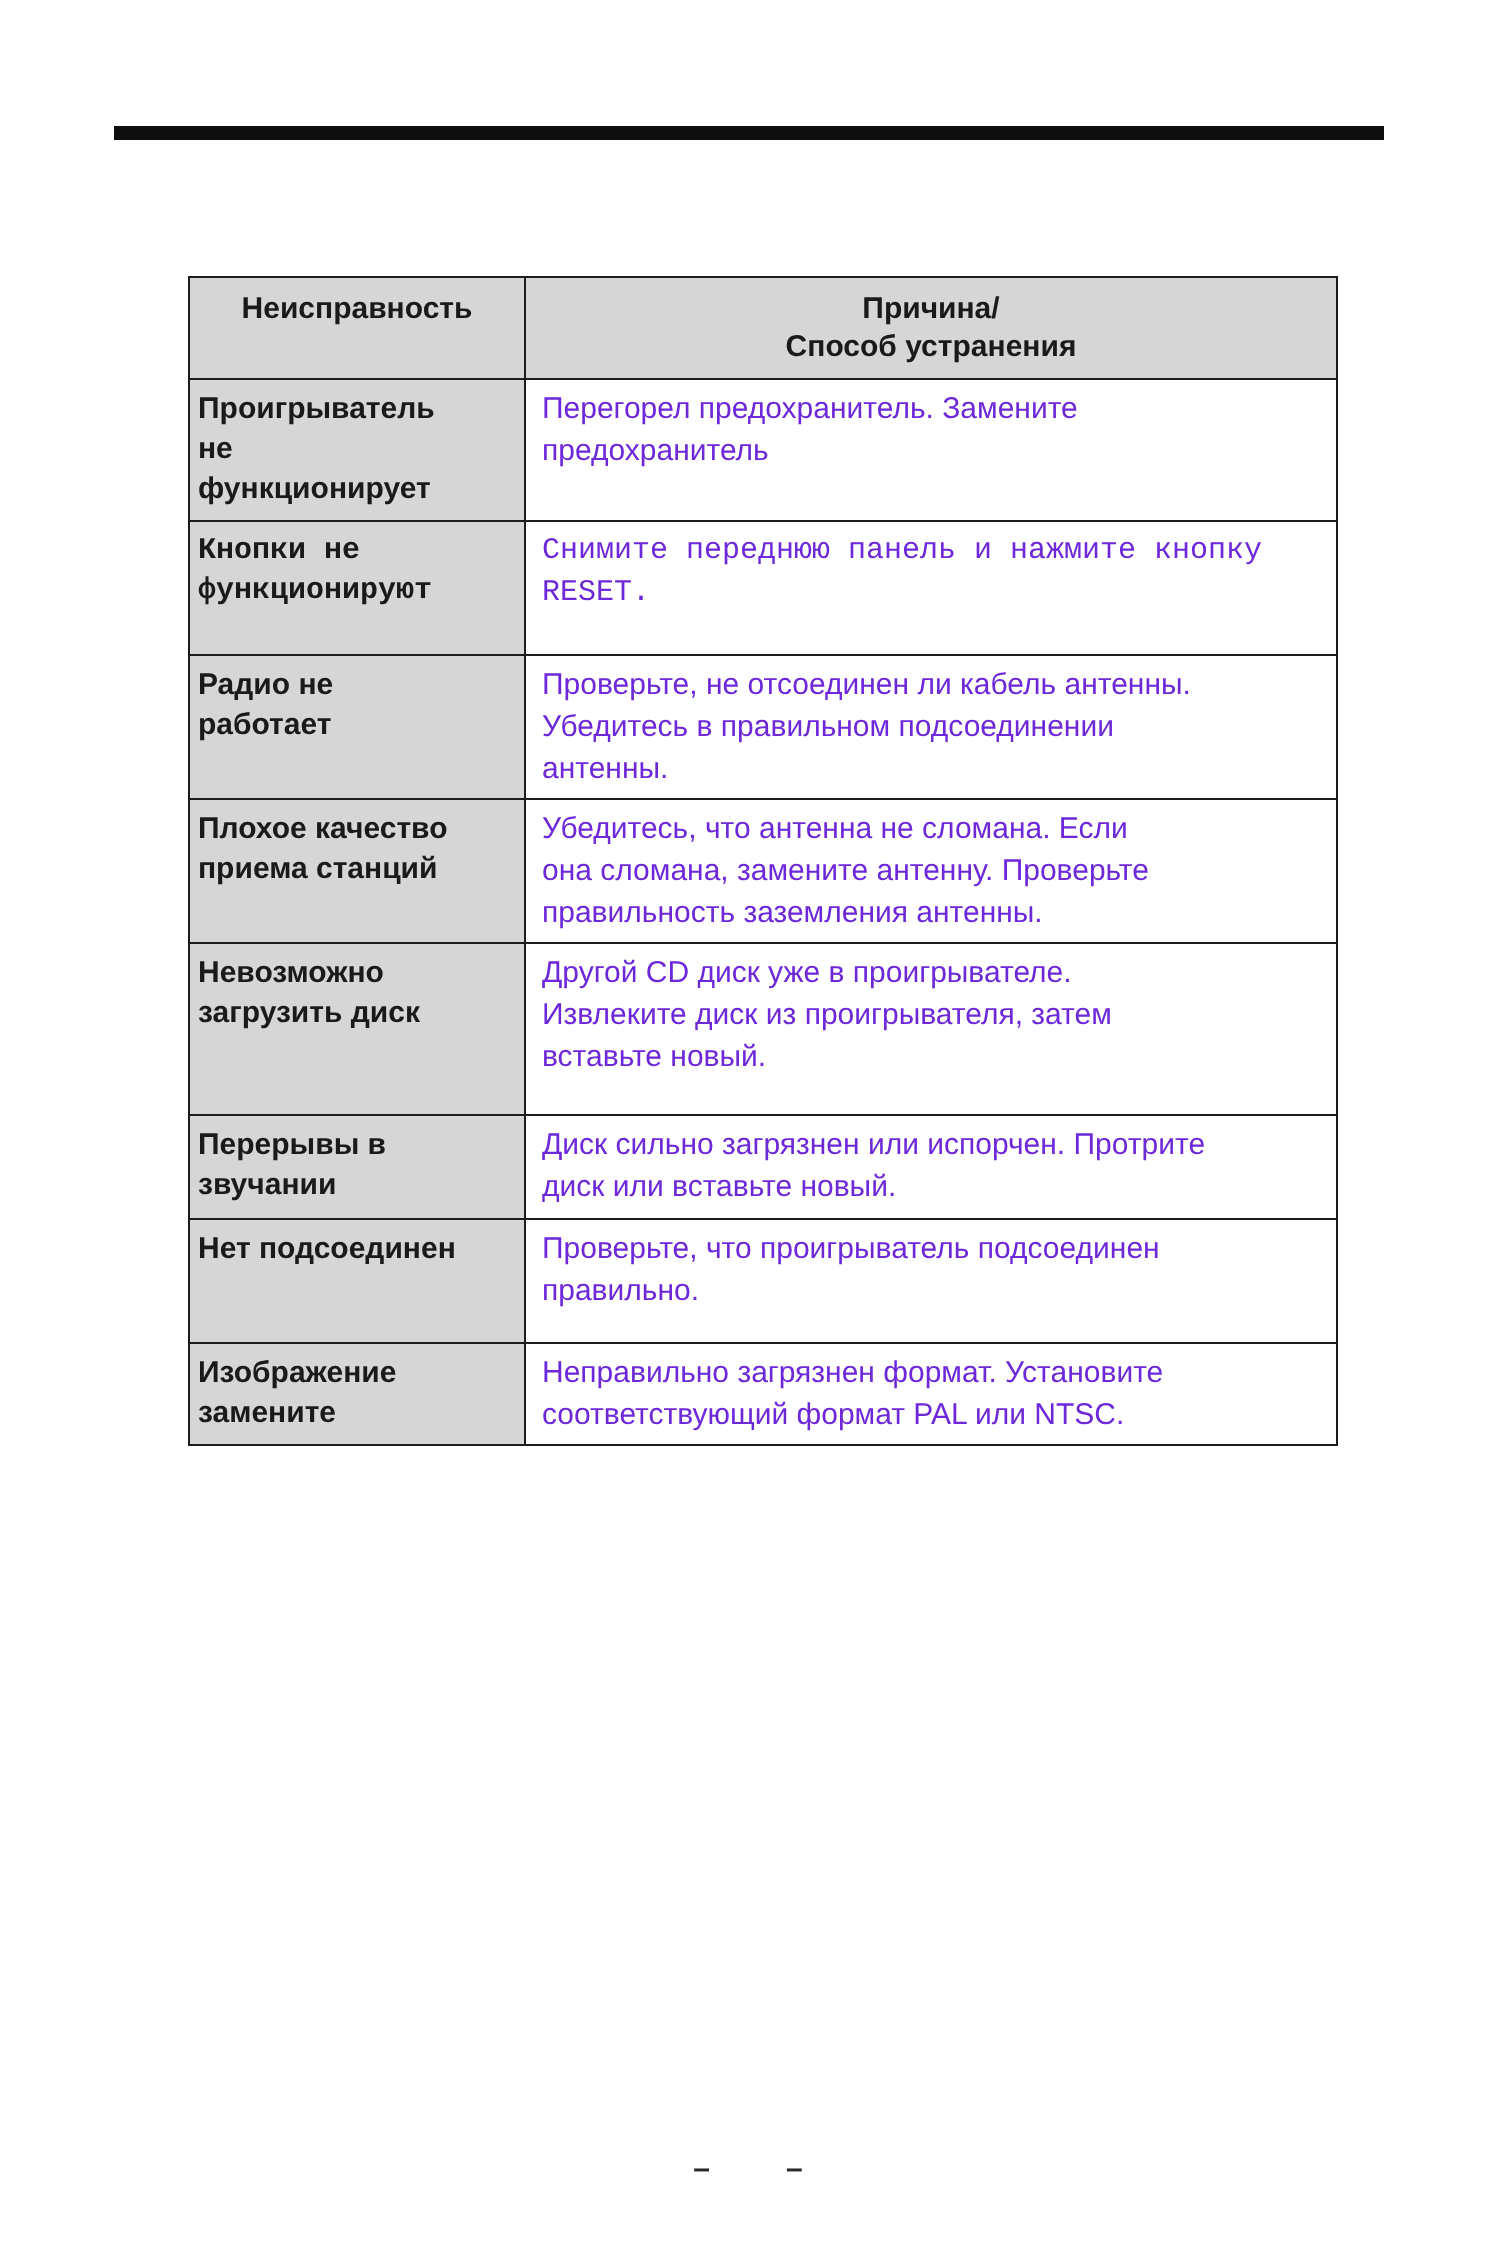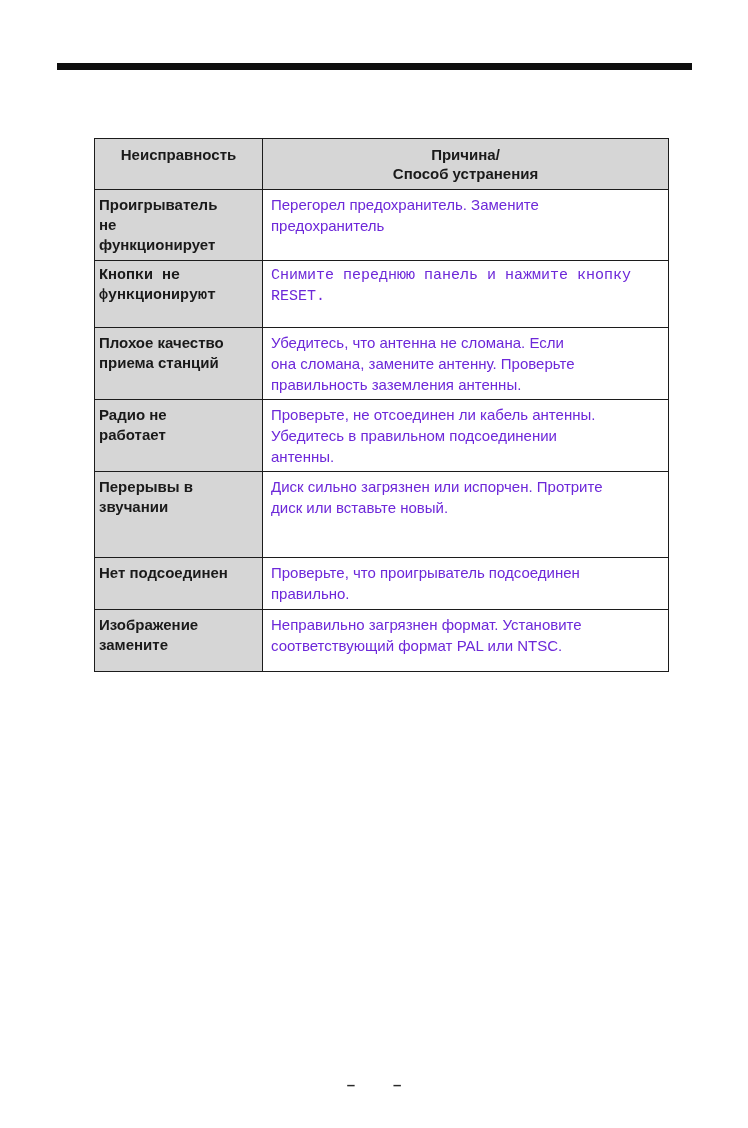--- a/index.html
+++ b/index.html
@@ -117,32 +117,39 @@
         <td class="solution-cell">Перегорел предохранитель. Замените
 предохранитель</td>
       </tr>
       <tr>
         <td class="problem-cell">Кнопки не
 функционируют</td>
         <td class="solution-cell">Снимите переднюю панель и нажмите кнопку
 RESET.</td>
       </tr>
       <tr>
+        <td class="problem-cell">Радио не
+работает</td>
+        <td class="solution-cell">Проверьте, не отсоединен ли кабель антенны.
+Убедитесь в правильном подсоединении
+антенны.</td>
+      </tr>
+      <tr>
         <td class="problem-cell">Плохое качество
 приема станций</td>
         <td class="solution-cell">Убедитесь, что антенна не сломана. Если
 она сломана, замените антенну. Проверьте
 правильность заземления антенны.</td>
       </tr>
       <tr>
-        <td class="problem-cell">Радио не
-работает</td>
-        <td class="solution-cell">Проверьте, не отсоединен ли кабель антенны.
-Убедитесь в правильном подсоединении
-антенны.</td>
+        <td class="problem-cell">Невозможно
+загрузить диск</td>
+        <td class="solution-cell">Другой CD диск уже в проигрывателе.
+Извлеките диск из проигрывателя, затем
+вставьте новый.</td>
       </tr>
       <tr>
         <td class="problem-cell">Перерывы в
 звучании</td>
         <td class="solution-cell">Диск сильно загрязнен или испорчен. Протрите
 диск или вставьте новый.</td>
       </tr>
       <tr>
         <td class="problem-cell">Нет подсоединен</td>
         <td class="solution-cell">Проверьте, что проигрыватель подсоединен

